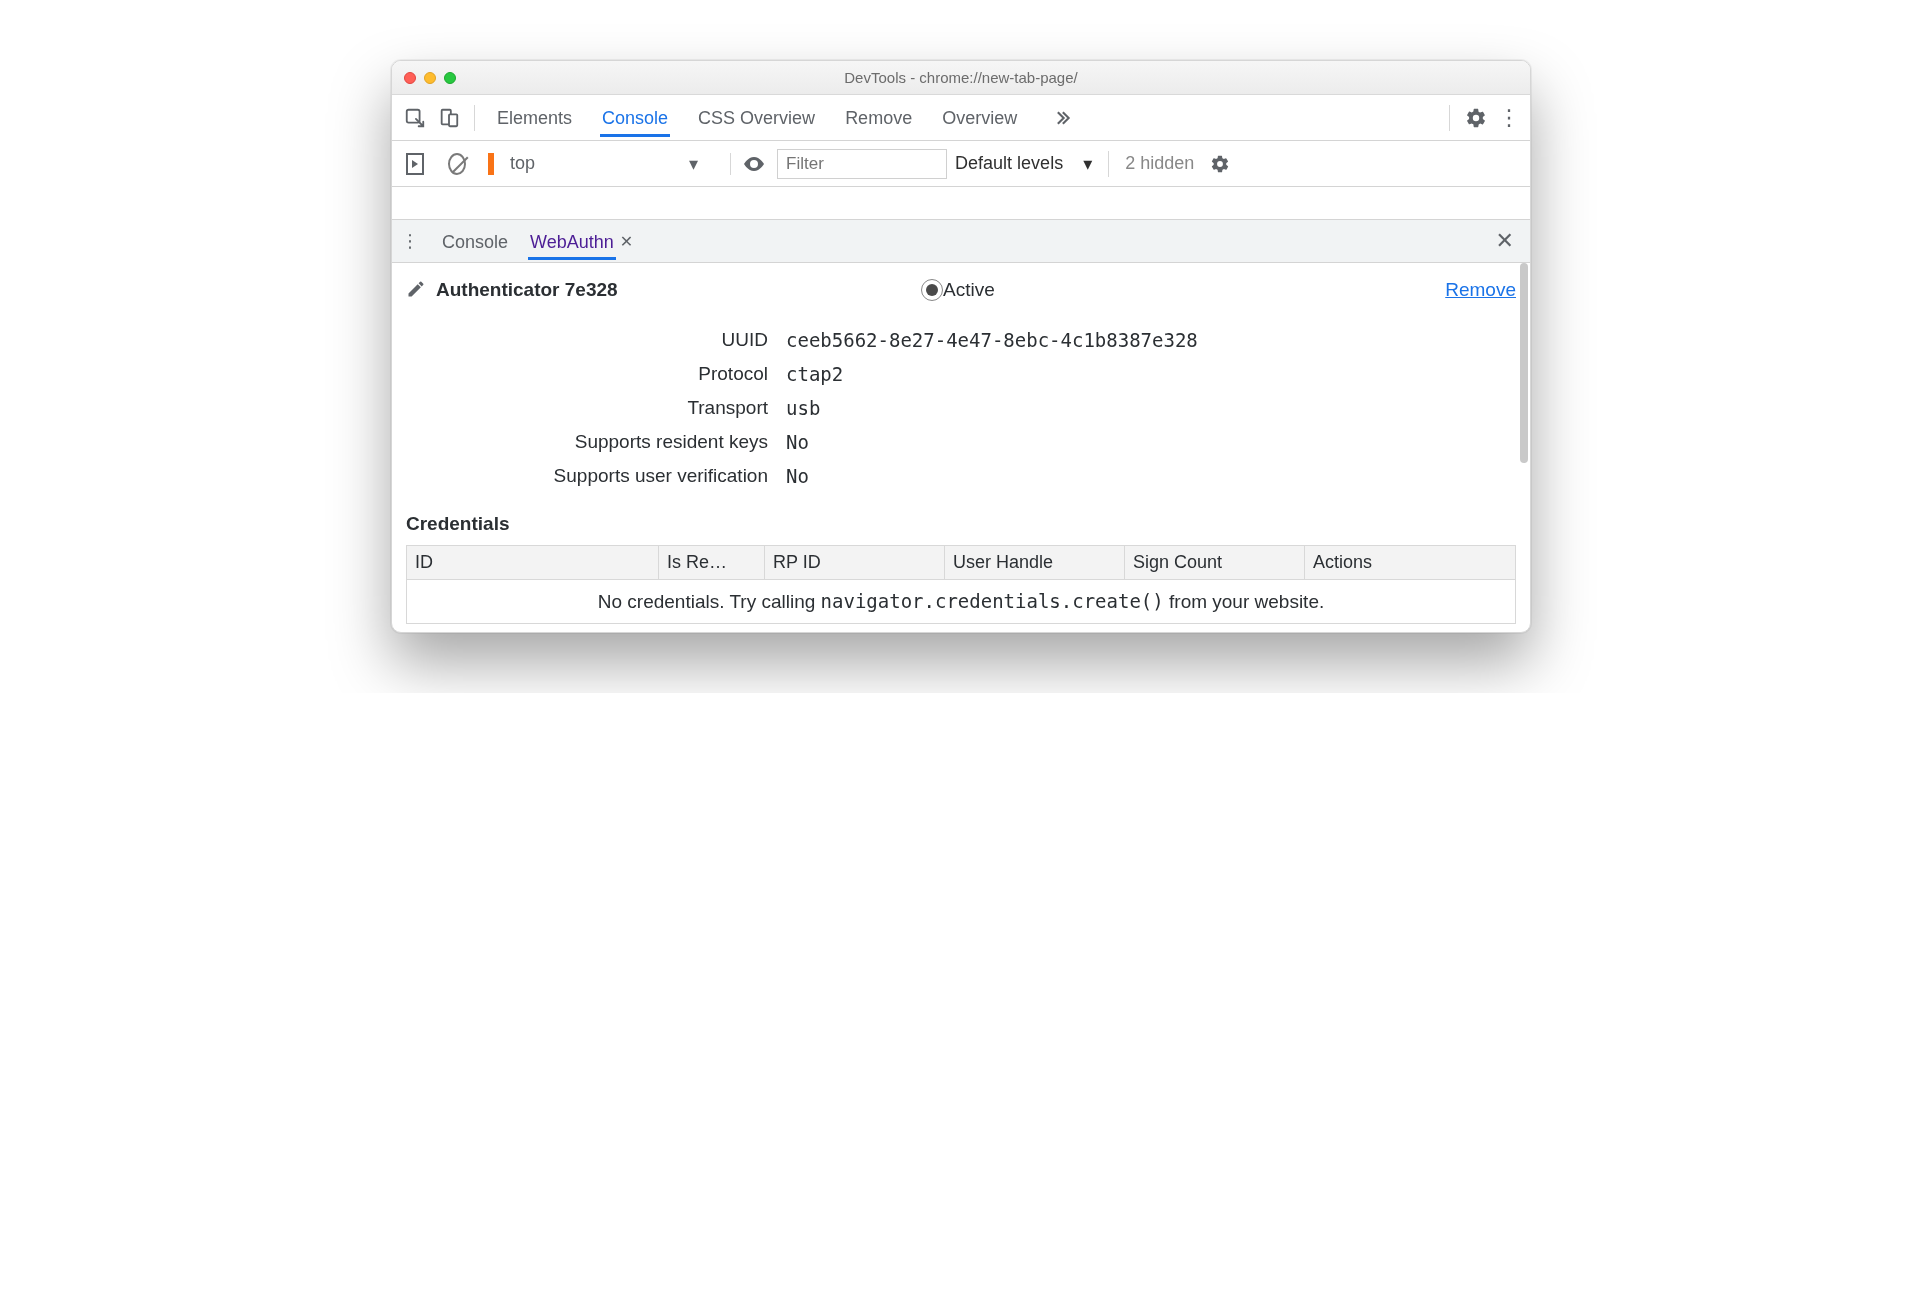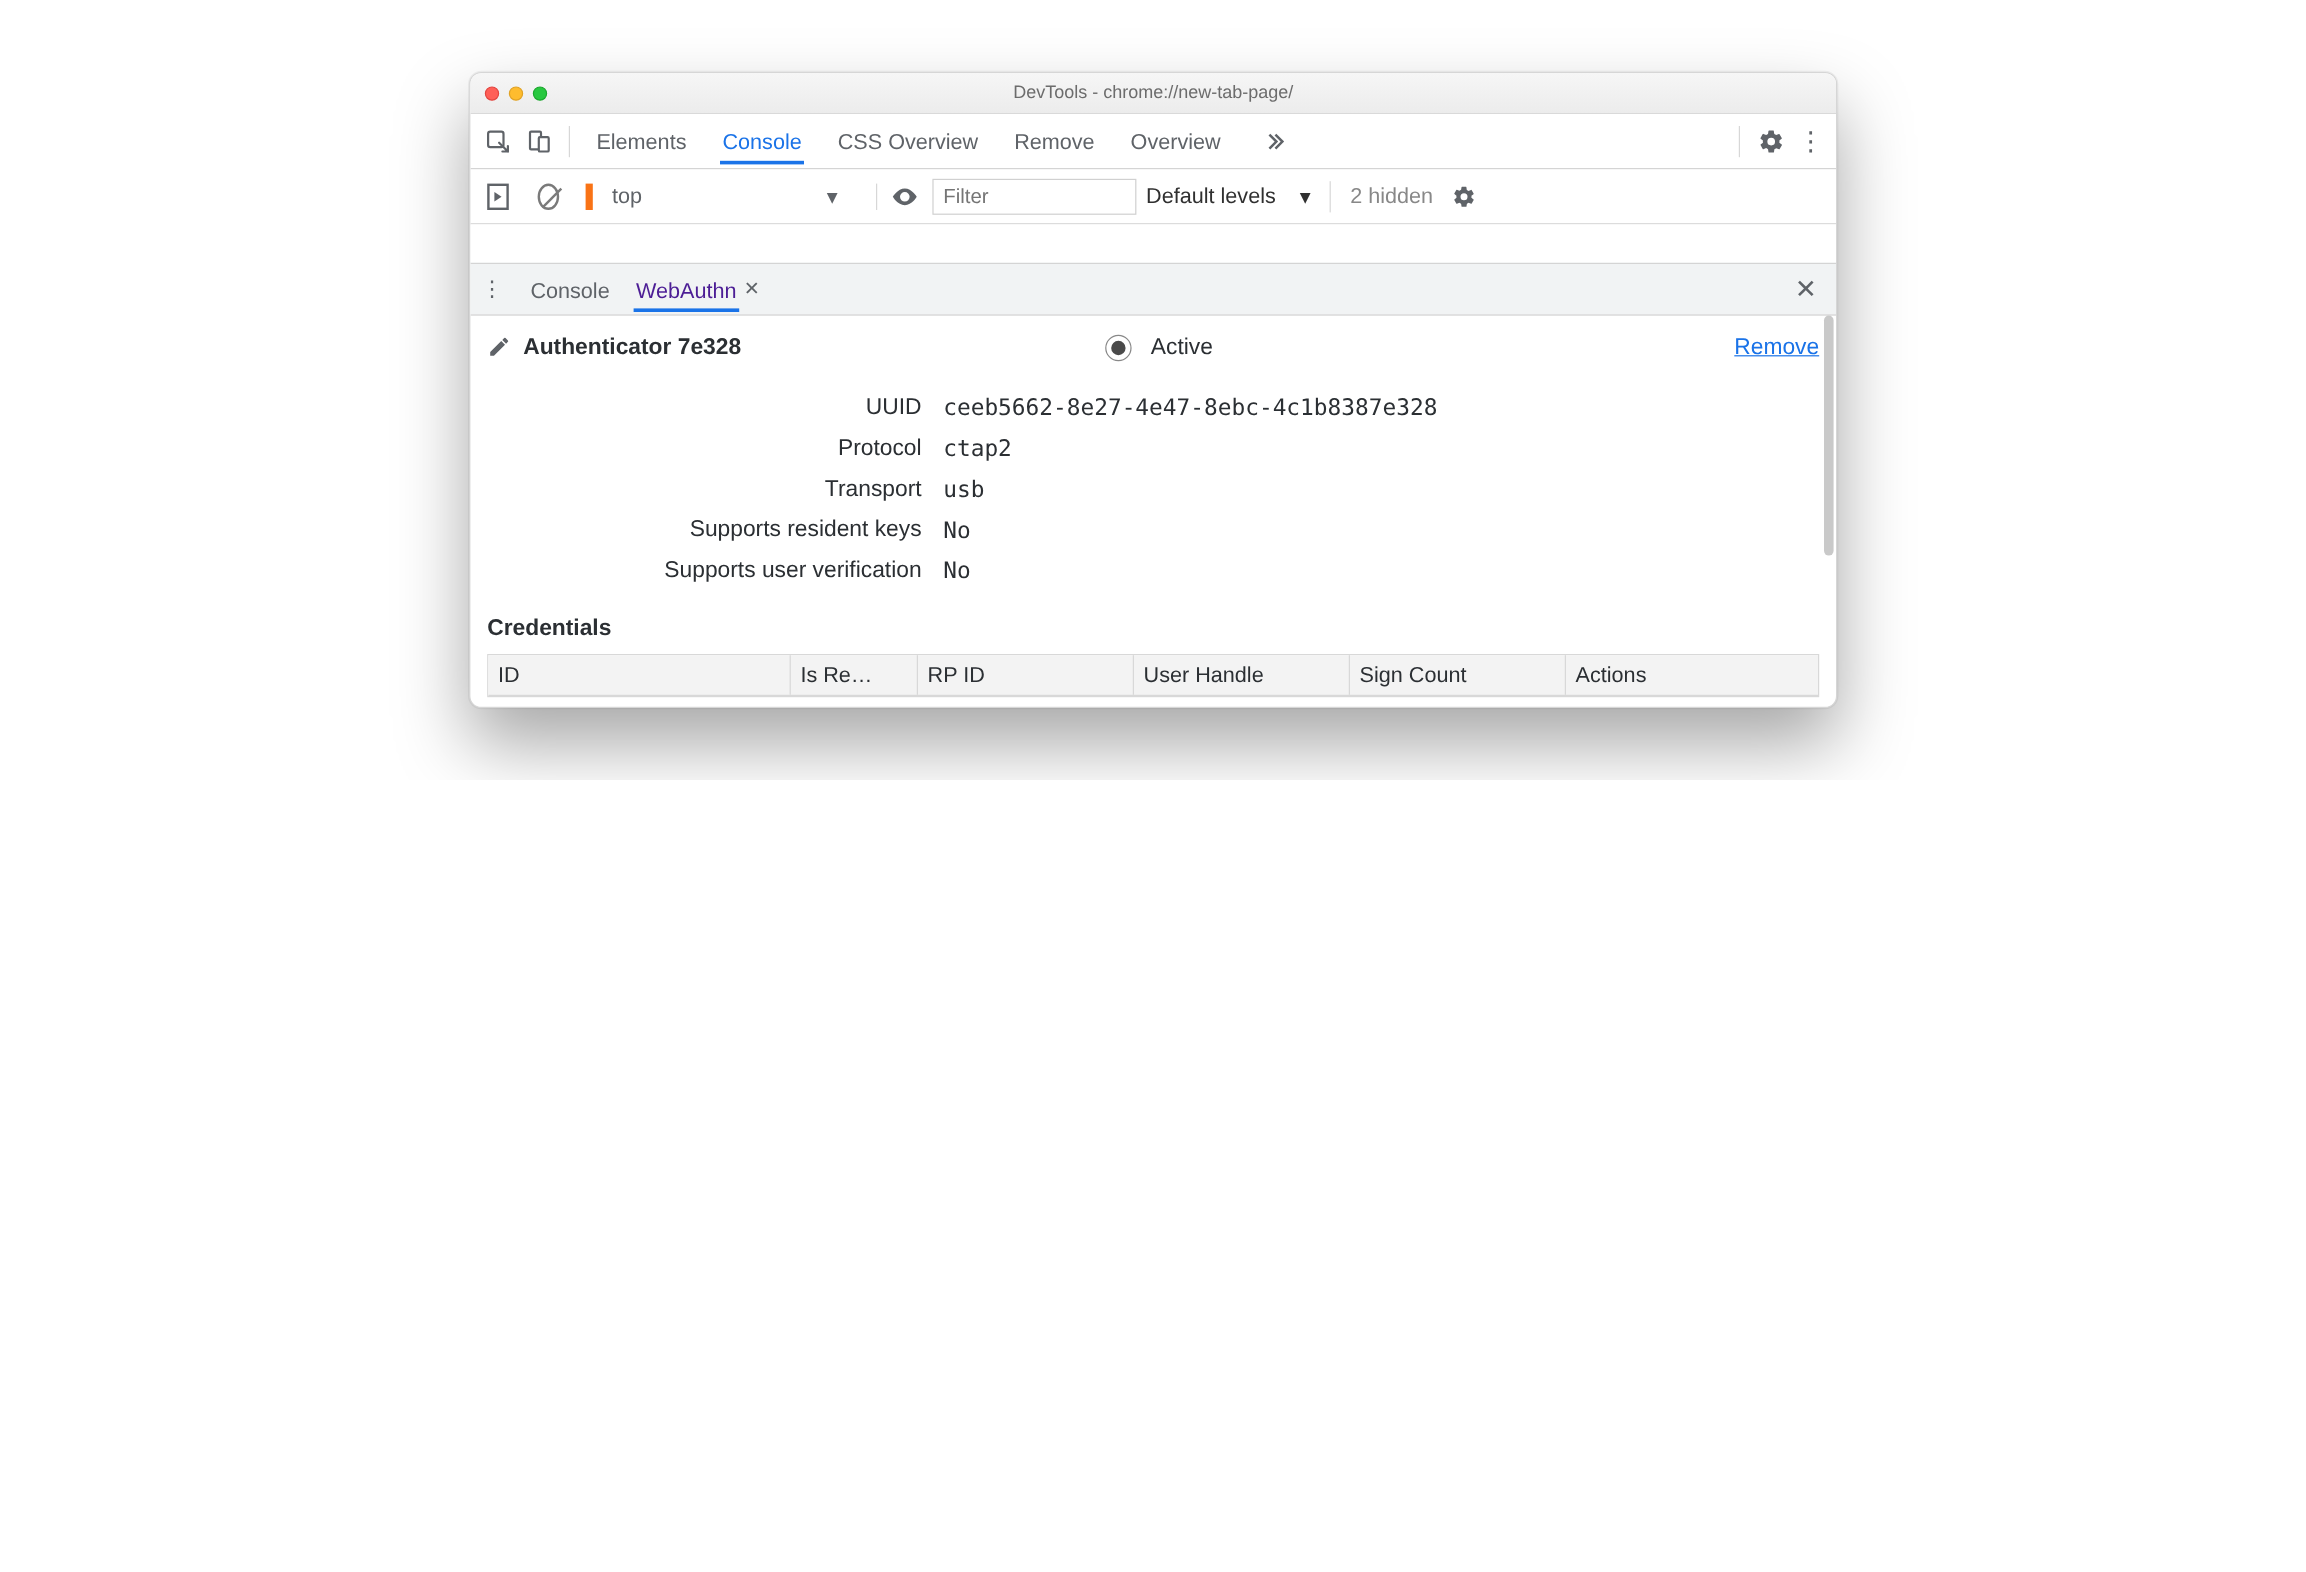--- a/index.html
+++ b/index.html
@@ -90,21 +90,21 @@
     .dtab { padding:10px 2px 7px; cursor:pointer;}
     .dtab.active { color:#4c1d95; border-bottom:3px solid #1a73e8; padding-bottom:4px;}
     .x-small{color:#5f6368;margin-left:4px;font-size:16px;}
     .close-x{margin-left:auto;margin-right:10px;font-size:22px;color:#5f6368;cursor:pointer;}
 
     .content { padding: 16px 14px 8px; position:relative;}
     .scrollbar{position:absolute;right:2px;top:0;width:8px;height:200px;background:#c9c9c9;border-radius:4px;}
     .header-row { display:flex; align-items:flex-start; gap:10px; }
     .pencil{color:#5f6368;}
     .auth-name{font-weight:600;font-size:19px;color:#2b2f33;}
-    .radio-wrap{display:flex;align-items:center;gap:16px;margin-left:auto;margin-right:auto;position:absolute;left:50%;transform:translateX(-40px);}
+    .radio-wrap{display:flex;align-items:center;gap:0;margin-left:auto;margin-right:auto;position:absolute;left:50%;transform:translateX(-40px);}
     .radio{width:22px;height:22px;border:1px solid #888;border-radius:50%;display:flex;align-items:center;justify-content:center;}
     .radio-inner{width:12px;height:12px;border-radius:50%;background:#4a4a4a;}
     .active-label{font-size:19px;color:#2b2f33;}
     .remove{margin-left:auto;color:#1a73e8;font-size:19px;text-decoration:underline;}
 
     .kv-grid{display:grid;grid-template-columns:380px 1fr;row-gap:12px;margin-top:28px;font-size:19px;color:#2b2f33;}
     .kv-grid .k{text-align:right;padding-right:18px;}
     .kv-grid .v{font-family:ui-monospace,Menlo,Consolas,monospace;}
 
     .cred-heading{font-weight:600;font-size:19px;color:#2b2f33;margin-top:26px;}
@@ -253,16 +253,19 @@
     <div class="cred-heading">Credentials</div>
     <div class="cred-table">
       <div class="cred-head">
         <div class="c-id">ID</div>
         <div class="c-res">Is Re…</div>
         <div class="c-rp">RP ID</div>
         <div class="c-uh">User Handle</div>
         <div class="c-sc">Sign Count</div>
         <div class="c-act">Actions</div>
       </div>
+      <div class="cred-empty">
+        <span>No credentials. Try calling </span><span class="mono">navigator.credentials.create()</span><span> from your website.</span>
+      </div>
     </div>
   </div>
 
 </div>
 
 </body></html>

